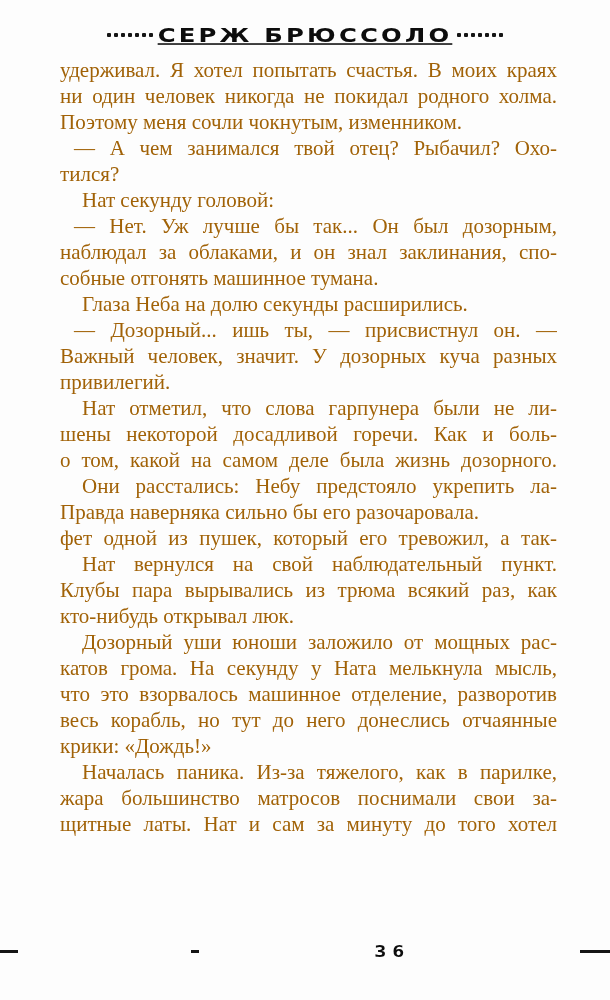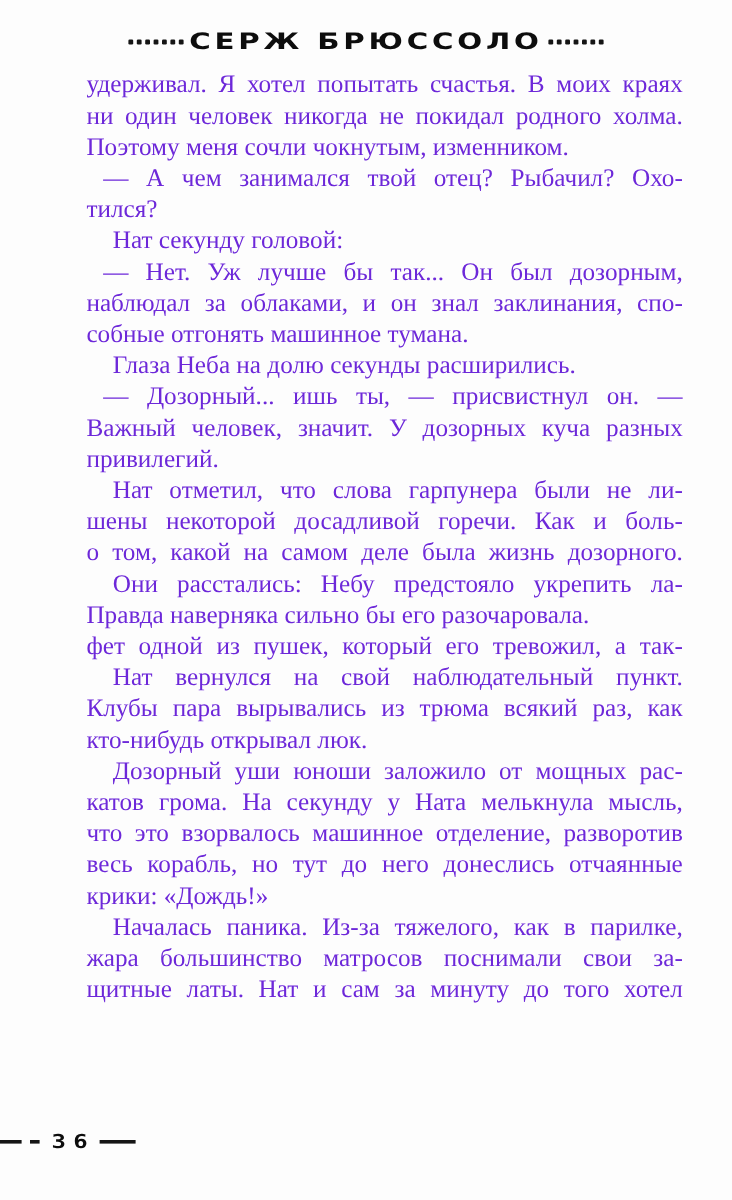--- a/index.html
+++ b/index.html
@@ -12,20 +12,21 @@
     background: #fdfdfd;
     color: #1a1a1a;
     overflow: hidden;
   }
 
   
   .header {
     position: absolute; top: 22px; left: 0; right: 0;
     display: flex; justify-content: center; align-items: center;
     gap: 13px;
+    text-decoration: underline;
   }
   .running-head {
     font-family: "DejaVu Sans", sans-serif;
     font-weight: bold;
     font-size: 23px;
     letter-spacing: 3px;
     color: #0d0d0d;
     transform: scale(1.06, 0.82);
     white-space: nowrap;
   }
@@ -34,40 +35,39 @@
     width: 4px; height: 4px; background: #151515; border-radius: 1px;
   }
 
   
   .text-column {
     position: absolute;
     left: 60px; top: 57px;
     width: 497px;
     font-size: 21px;
     line-height: 26px;
-    color: #6d28d9;
-    margin-left: 12px;
+    color: #a16207;
   }
   .line {
     height: 26px;
     overflow: hidden;
     text-align: justify;
     text-align-last: justify;
   }
   .line.lastline {
     text-align: right;
     text-align-last: left;
   }
   .line.ind-narrative { padding-left: 22px; }
   .line.ind-dialogue  { padding-left: 14px; }
 
   
   .footer {
     position: absolute; top: 939px; left: 0; right: 0;
-    display: flex; justify-content: flex-start; align-items: center;
+    display: flex; justify-content: space-between; align-items: center;
     gap: 4px;
   }
   .page-num {
     font-family: "DejaVu Sans Mono", monospace;
     font-weight: bold;
     font-size: 20px;
     letter-spacing: 6px;
     padding-left: 6px; 
     color: #0d0d0d;
     transform: scaleY(0.8);

